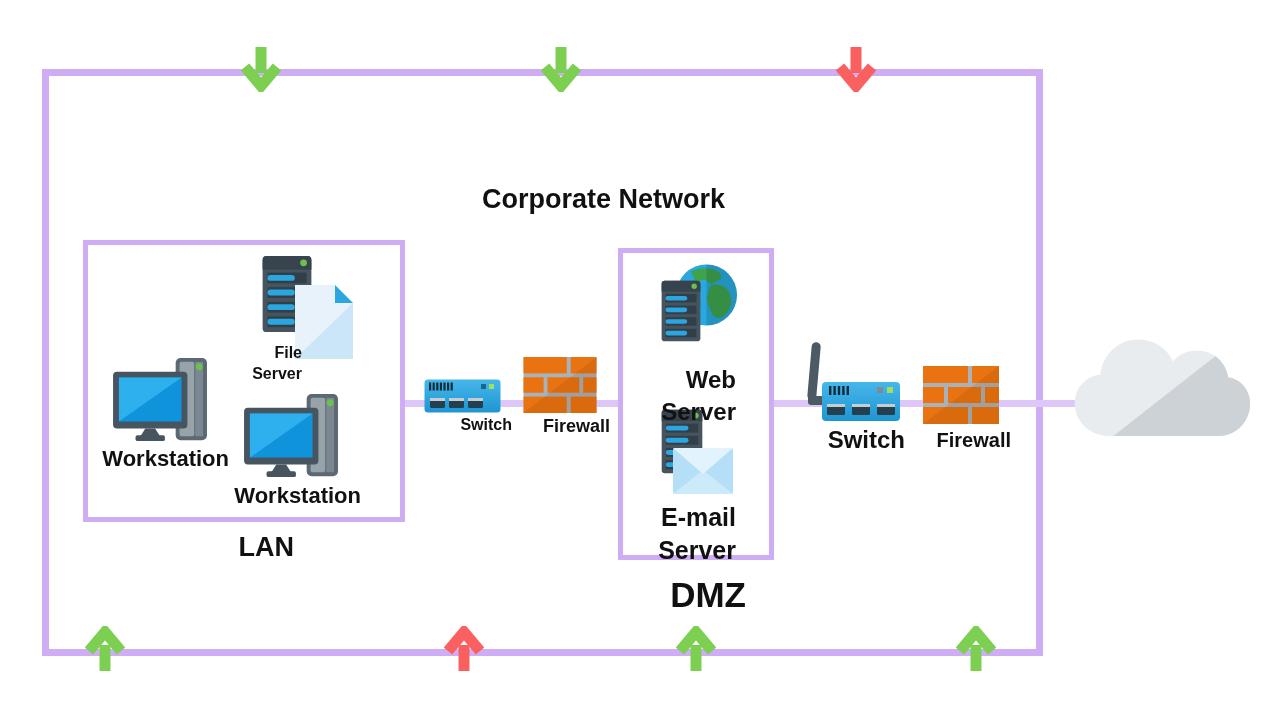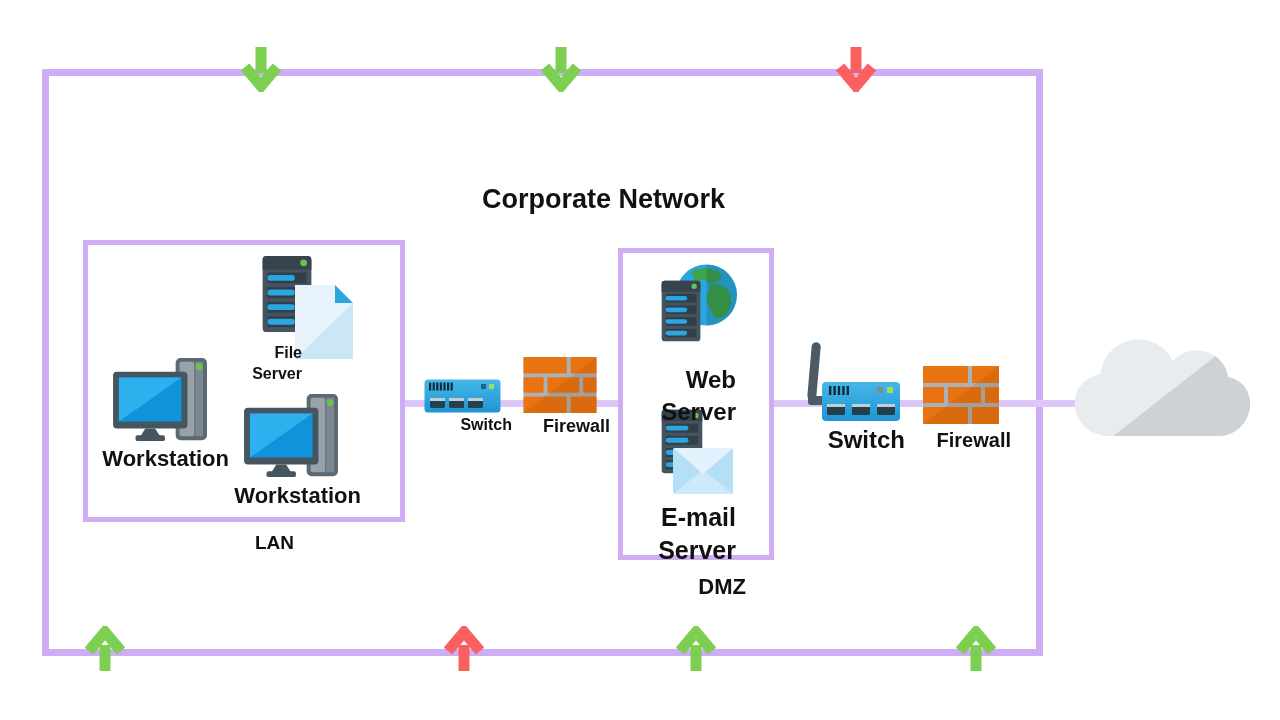--- a/index.html
+++ b/index.html
@@ -80,22 +80,22 @@
       </symbol>
     </defs>
   </svg>
 
   <div class="box corp-box"></div>
   <div class="link"></div>
   <div class="box lan-box"></div>
   <div class="box dmz-box"></div>
 
   <div class="lbl" style="left:325px;top:184px;width:400px;font-size:27px;">Corporate Network</div>
-  <div class="lbl" style="left:194px;top:532px;width:100px;font-size:19px;">LAN</div>
-  <div class="lbl" style="left:646px;top:574px;width:100px;font-size:22px;">DMZ</div>
+  <div class="lbl" style="left:194px;top:532px;width:100px;font-size:27px;">LAN</div>
+  <div class="lbl" style="left:646px;top:574px;width:100px;font-size:35px;">DMZ</div>
 
   <svg class="icon" style="left:261px;top:255px;" width="52" height="78" viewBox="0 0 52 80">
       <use href="#sym-server"></use>
     </svg>
   <svg class="icon" style="left:295px;top:285px;" width="58" height="74" viewBox="0 0 58 74">
     <polygon points="0,0 40,0 58,18 58,74 0,74" fill="#e7f2fb"></polygon>
     <polygon points="0,74 58,18 58,74" fill="#cbe6f7"></polygon>
     <polygon points="40,0 58,18 40,18" fill="#2aa7e0"></polygon>
   </svg>
   <div class="lbl" style="left:202px;top:343px;width:100px;font-size:16px;line-height:1.3;">

